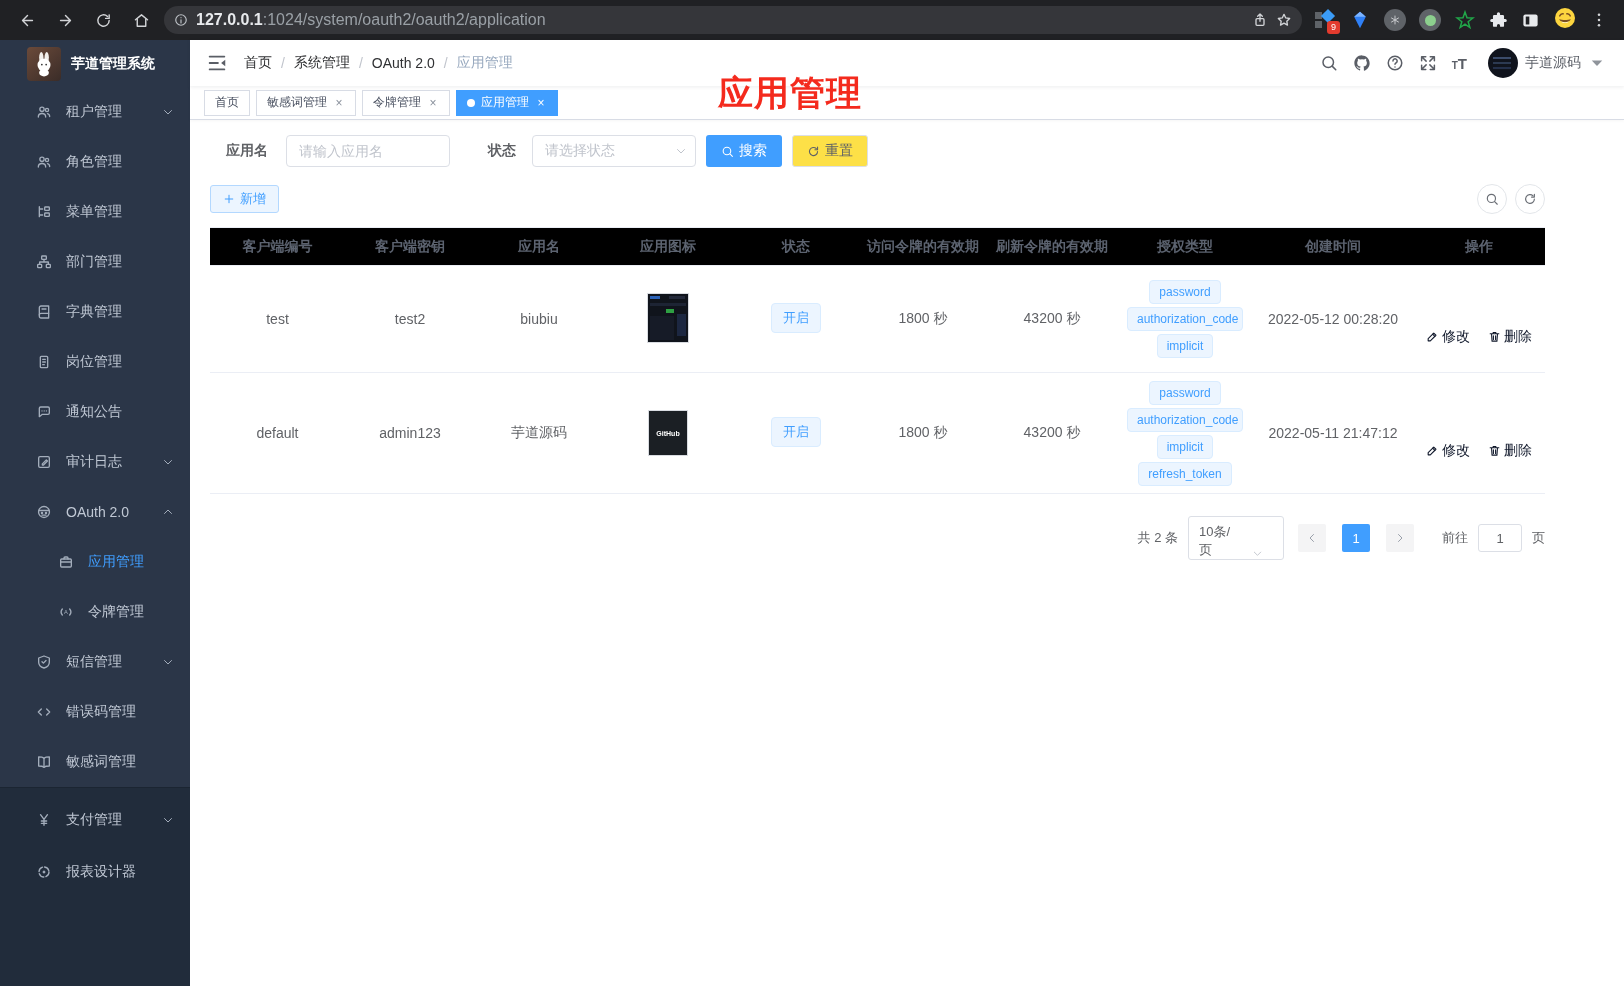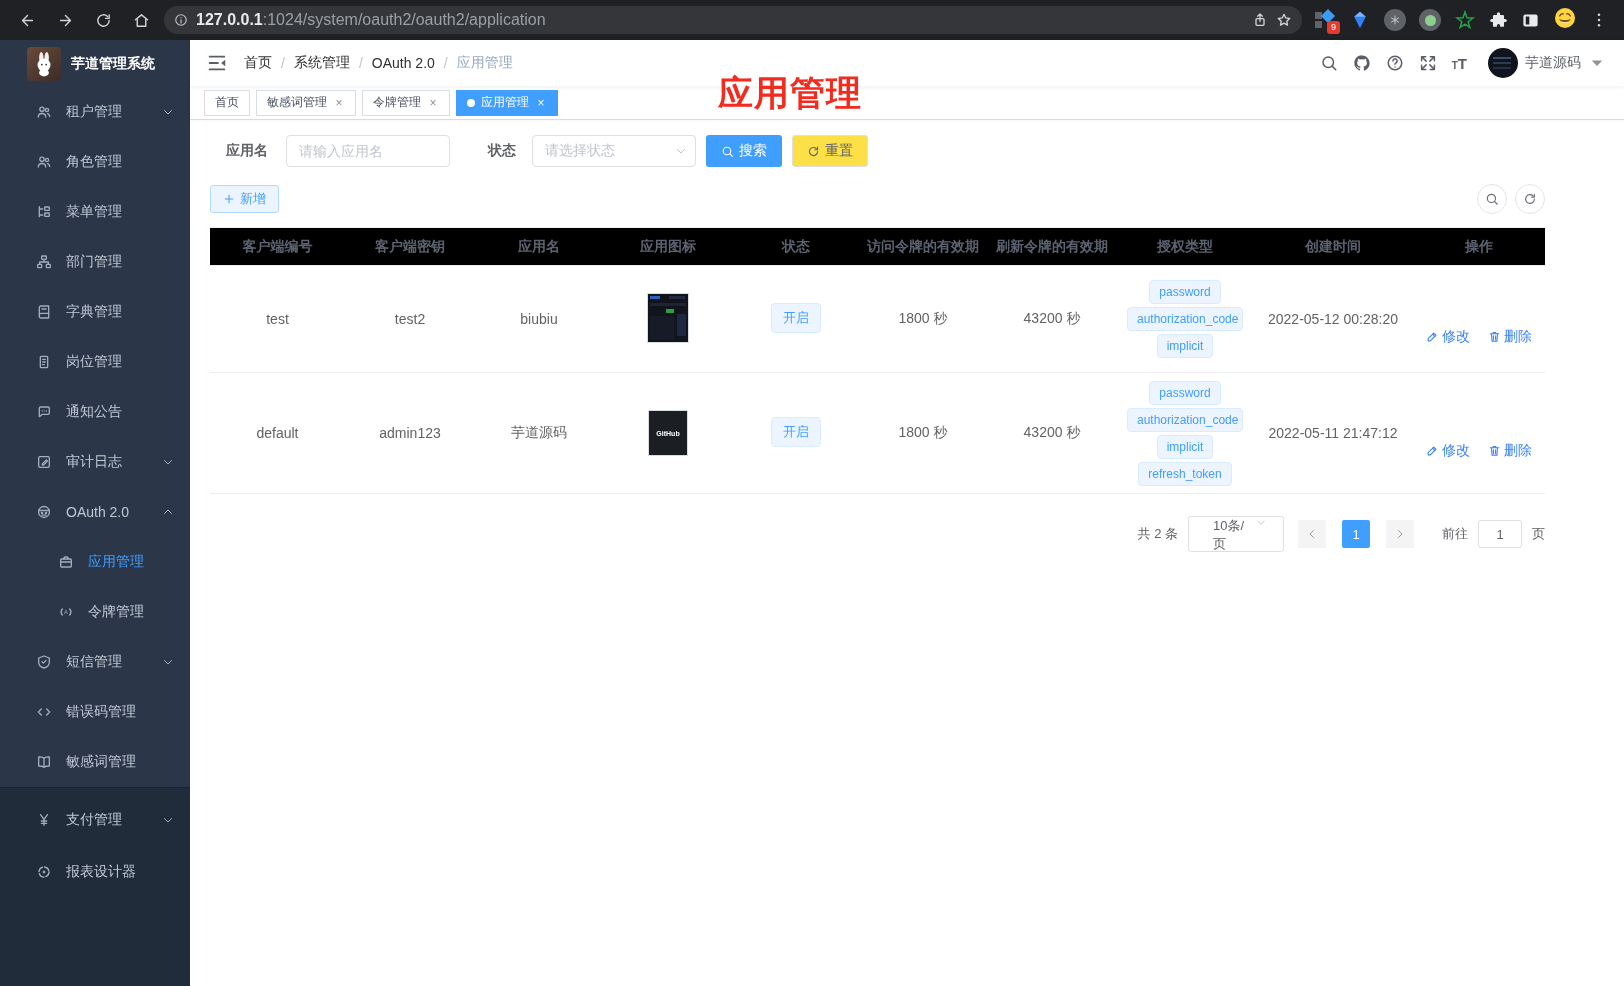--- a/index.html
+++ b/index.html
@@ -131,30 +131,30 @@
   .thumb-dash { width:42px; height:50px; background:#10141c; border:1px solid #d9dce1; }
   .thumb-dash i { position:absolute; display:block; }
   .thumb-dash .t1 { left:2px; top:2px; width:10px; height:3px; background:#2a62b8; }
   .thumb-dash .t2 { right:3px; top:2px; width:16px; height:3px; background:#23293a; }
   .thumb-dash .t3 { left:2px; top:9px; width:36px; height:3px; background:#1d2434; }
   .thumb-dash .t4 { left:18px; top:15px; width:8px; height:4px; background:#2ea043; }
   .thumb-dash .t5 { right:2px; top:20px; width:9px; height:22px; background:#1c2741; }
   .thumb-dash .t6 { left:2px; top:22px; width:24px; height:24px; background:#161b27; }
   .thumb-gh { width:40px; height:46px; background:#1b1f24; border:1px solid #d9dce1; color:#fff;
     display:inline-flex; align-items:center; justify-content:center; font-size:7px; font-weight:bold; }
-  .ops a { color:#3b82f6; font-size:14px; text-decoration:none; display:inline-flex; align-items:center; gap:3px;
+  .ops a { color:#0f172a; font-size:14px; text-decoration:none; display:inline-flex; align-items:center; gap:3px;
     cursor:pointer;margin-top:36px; }
   .ops a + a { margin-left:14px; }
   .ops .micon { width:13px; height:13px; }
 
   .pagination { display:flex; align-items:center; justify-content:flex-end; gap:10px; margin-top:22px;
     font-size:13px; color:#606266; }
   .pg-total { }
-  .pg-size { width:96px; height:36px; border:1px solid #dcdfe6; border-radius:3px; display:flex; align-items:flex-start;
-    padding:0 6px 0 24px; cursor:pointer; }
+  .pg-size { width:96px; height:44px; border:1px solid #dcdfe6; border-radius:3px; display:flex; align-items:flex-end;
+    padding:0 6px 0 10px; cursor:pointer; }
   .pg-size span { flex:1; font-size:13px; color:#606266; }
   .pg-size .micon { width:11px; height:11px; color:#c0c4cc; }
   .pg-btn { width:28px; height:28px; border-radius:2px; background:#f4f4f5; color:#9aa0aa; border:none;
     display:flex; align-items:center; justify-content:center; cursor:pointer; margin-left:4px; }
   .pg-btn .micon { width:12px; height:12px; }
   .pg-page { width:28px; height:28px; border-radius:2px; background:#409eff; color:#fff; font-size:13px;
     display:flex; align-items:center; justify-content:center; cursor:pointer; margin-left:6px; }
   .pg-next { margin-left:6px; }
   .pg-goto { margin-left:18px; }
   .pg-input { width:44px; height:28px; border:1px solid #dcdfe6; border-radius:3px; text-align:center;

